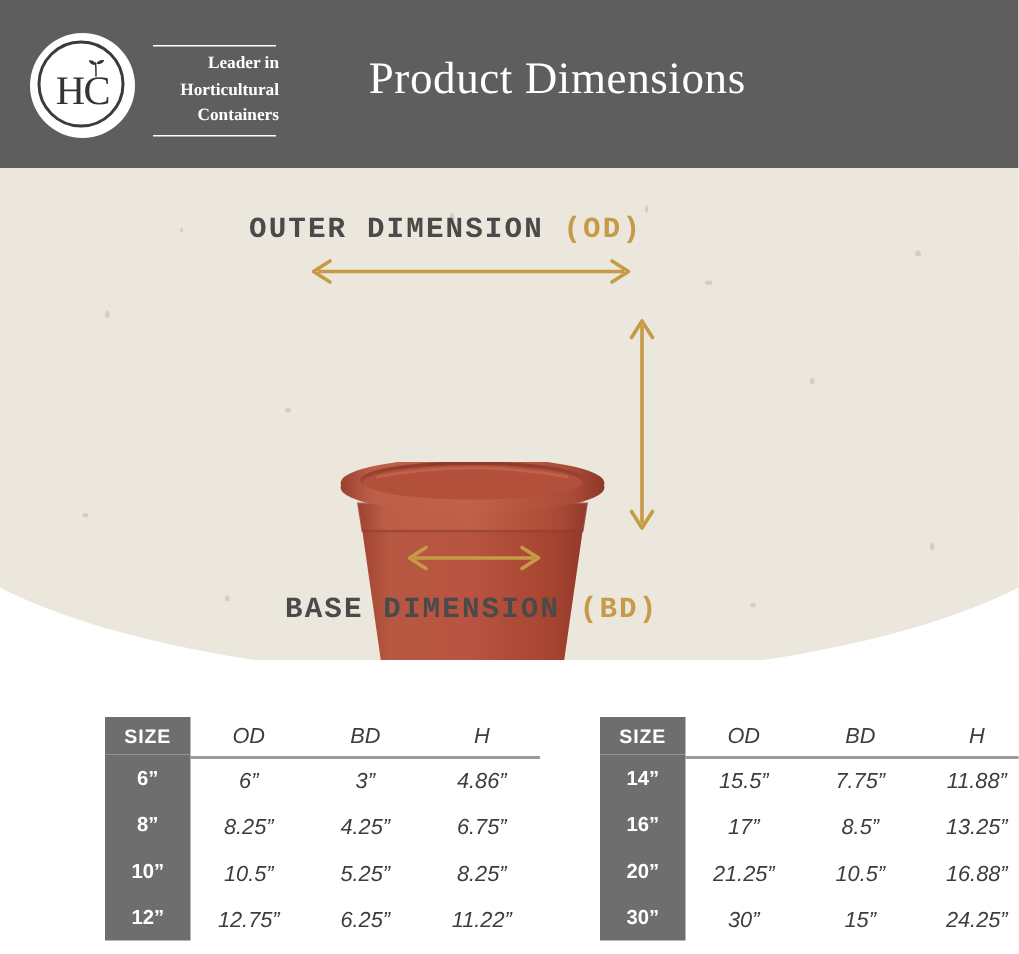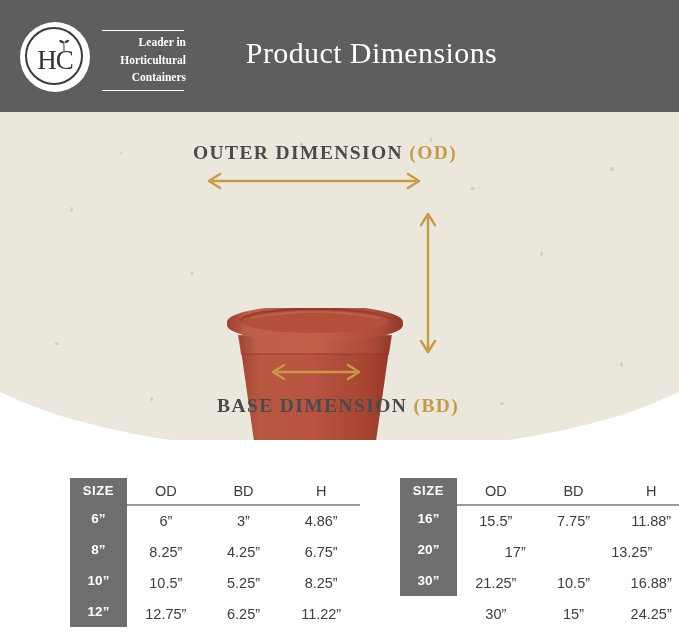--- a/index.html
+++ b/index.html
@@ -58,23 +58,23 @@
   }
   .panel-bg{
     position:absolute;left:-60px;top:-240px;width:799px;height:580px;
     background:#ece7dd;
     border-radius:0 0 50% 50%/0 0 22% 22%;
   }
   .speck{position:absolute;background:#b9b3a7;border-radius:50%;opacity:.5;}
 
   .lbl{
     position:absolute;
-    font-family:Liberation Serif, serif;
+    font-family:Liberation Mono, monospace;
     font-size:19.5px;font-weight:bold;letter-spacing:1.4px;
-    color:#4a4a4a;white-space:nowrap;margin-left:27px;
+    color:#4a4a4a;white-space:nowrap;
   }
   .lbl .code{color:#c79a47;}
 
   .arrow-h,.arrow-v{position:absolute;}
 
   
   .pot{position:absolute;left:225px;top:196px;width:180px;height:160px;}
 
   
   .tables{position:absolute;left:0;top:440px;width:679px;height:196px;background:#ffffff;margin-left:22px;}
@@ -86,21 +86,21 @@
     height:25px;background:#6e6e6e;color:#ffffff;
     display:flex;align-items:center;justify-content:center;
     font-size:13px;font-weight:bold;letter-spacing:.6px;
   }
   .sizecol .body{background:#6e6e6e;}
   .sizecol .scell{
     height:31px;color:#ffffff;
     display:flex;align-items:center;justify-content:center;
     font-size:13.5px;font-weight:bold;
   }
-  .datacol{position:absolute;left:57px;top:0;width:233px;}
+  .datacol{position:absolute;left:57px;top:0;width:233px;font-style:italic;}
   .datacol .hrow{display:flex;height:25px;}
   .datacol .hrow div{
     flex:1;display:flex;align-items:center;justify-content:center;
     font-size:14.5px;color:#3d3d3d;
   }
   .datacol .rule{height:1.5px;background:#9a9a9a;margin-top:1px;}
   .datacol .drow{display:flex;height:31px;}
   .datacol .drow div{
     flex:1;display:flex;align-items:center;justify-content:center;
     font-size:14.5px;color:#3d3d3d;
@@ -256,39 +256,41 @@
           <div>6.25”</div>
           <div>11.22”</div>
         </div>
       </div>
     </div>
 
     <div class="tbl right">
       <div class="sizecol">
         <div class="hcell">SIZE</div>
         <div class="body">
+          <div class="scell">14”</div>
           <div class="scell">16”</div>
           <div class="scell">20”</div>
           <div class="scell">30”</div>
         </div>
       </div>
       <div class="datacol">
         <div class="hrow">
           <div>OD</div>
           <div>BD</div>
           <div>H</div>
         </div>
         <div class="rule"></div>
         <div class="drow">
           <div>15.5”</div>
           <div>7.75”</div>
           <div>11.88”</div>
         </div>
         <div class="drow">
           <div>17”</div>
+          <div>8.5”</div>
           <div>13.25”</div>
         </div>
         <div class="drow">
           <div>21.25”</div>
           <div>10.5”</div>
           <div>16.88”</div>
         </div>
         <div class="drow">
           <div>30”</div>
           <div>15”</div>

